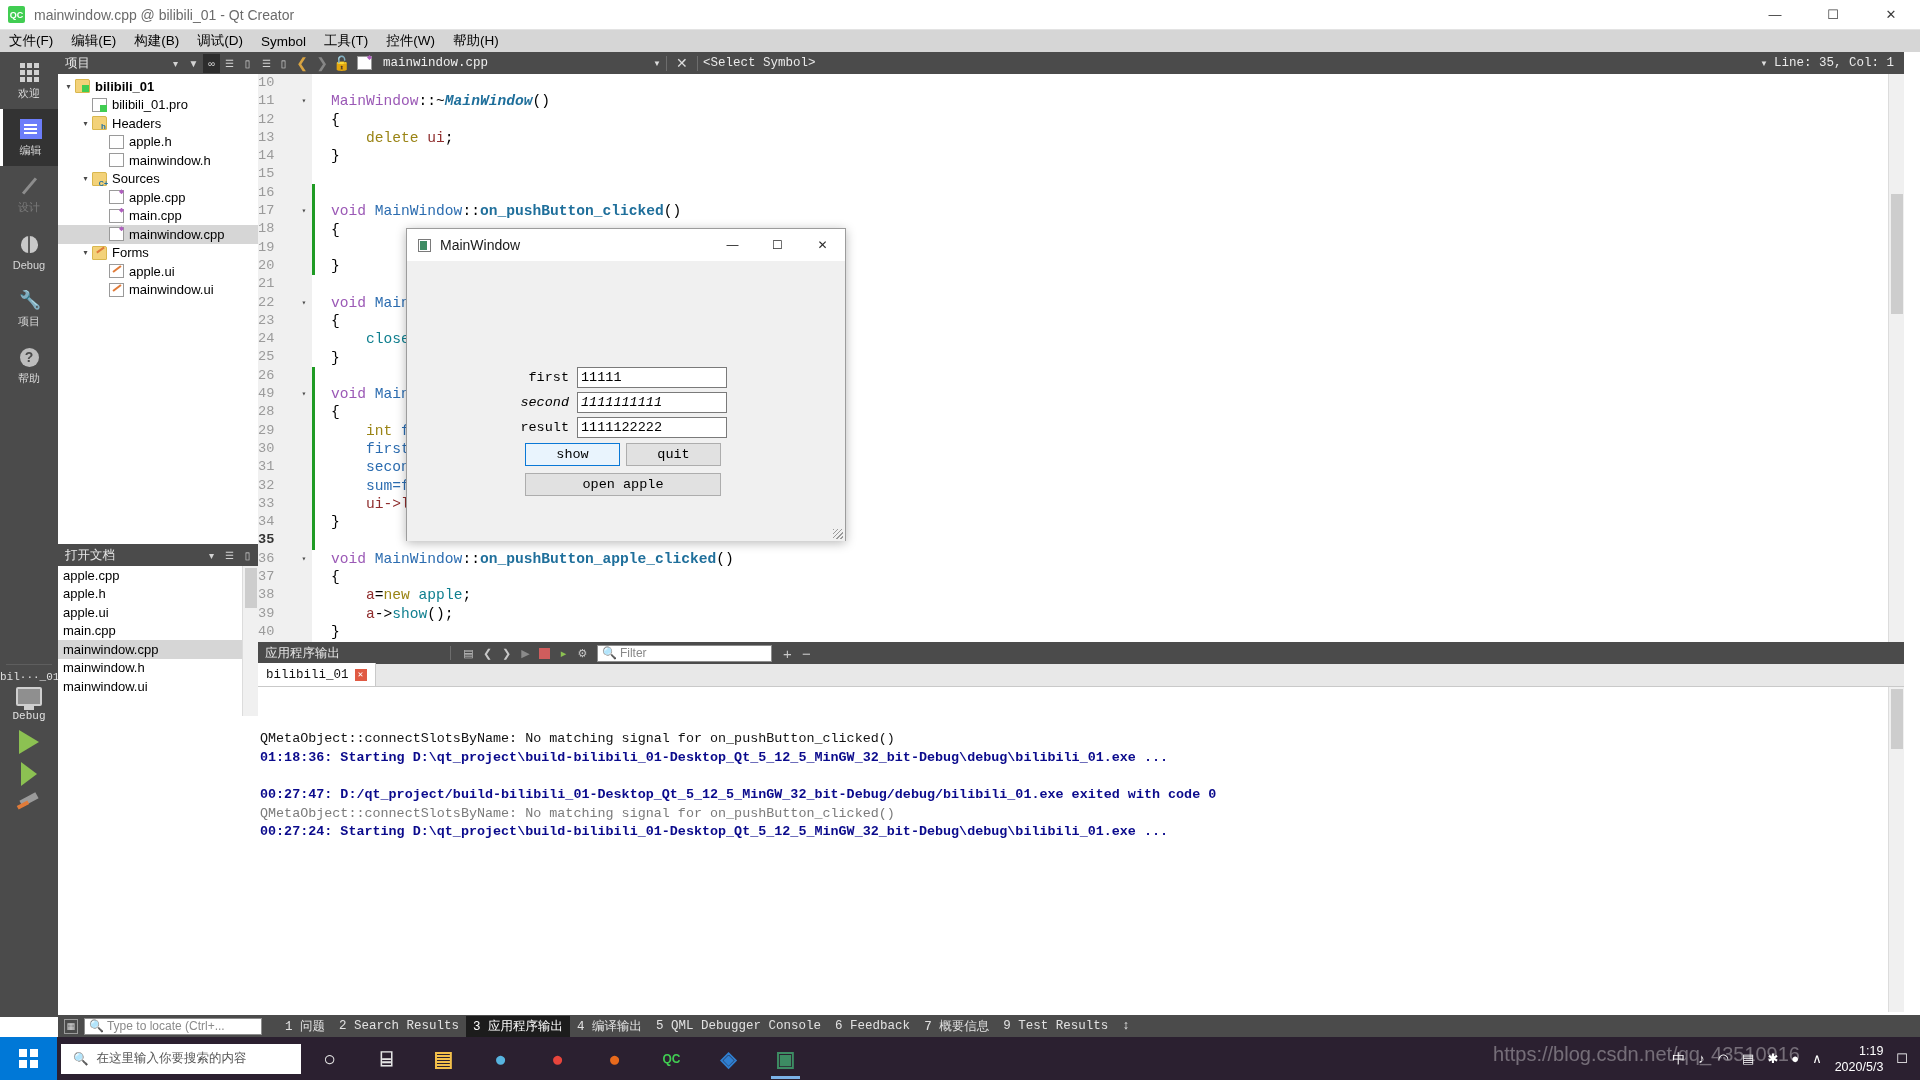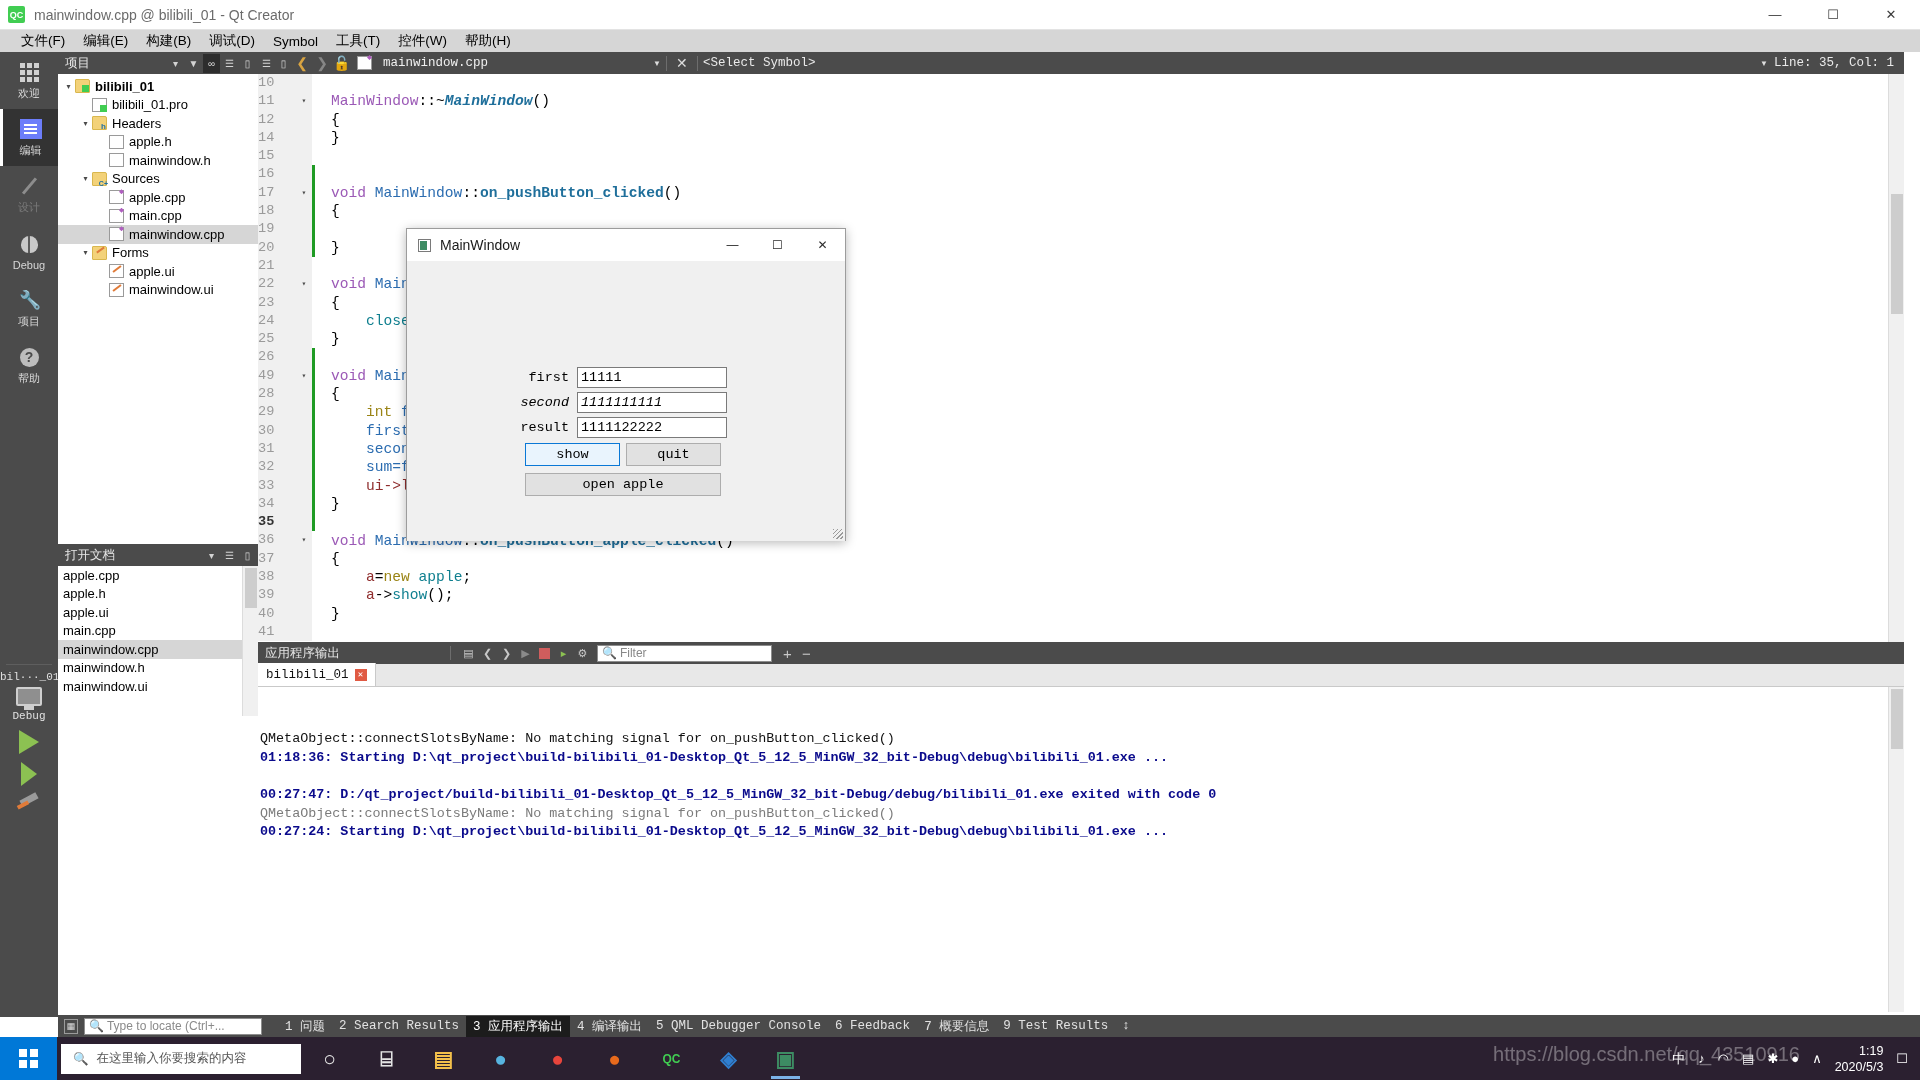--- a/index.html
+++ b/index.html
@@ -13,21 +13,21 @@
   .qt-logo { width:17px; height:17px; margin-left:8px; background:#41cd52;
     border-radius:2px; color:#fff; font-size:9px; font-weight:bold;
     display:flex; align-items:center; justify-content:center; font-family:"Liberation Sans",sans-serif;}
   .title-text { margin-left:9px; font-size:14px; color:#6b6b6b; }
   .winbtns { margin-left:auto; display:flex; height:30px; }
   .winbtn { width:58px; height:30px; display:flex; align-items:center; justify-content:center;
     font-size:13px; color:#3b3b3b; }
 
   
   .menubar { position:absolute; left:0; top:30px; width:1920px; height:22px;
-    background:#d6d6d6; display:flex; align-items:center; padding-left:12px; }
+    background:#d6d6d6; display:flex; align-items:center; padding-left:0; }
   .menuitem { font-size:13.5px; color:#000; padding:1px 9px; white-space:nowrap; }
 
   
   .modebar { position:absolute; left:0; top:52px; width:58px; height:965px; background:#4b4b4b; }
   .mode { width:58px; height:57px; display:flex; flex-direction:column;
     align-items:center; justify-content:center; gap:2px; }
   .mode.active { background:#333333; border-left:3px solid #ffffff; }
   .mode .glyph { height:24px; display:flex; align-items:center; justify-content:center; }
   .mode .lbl { font-size:11px; color:#d7d7d7; font-family:"Liberation Sans", sans-serif;}
   .mode.dim .lbl { color:#7a7a7a; }
@@ -390,20 +390,21 @@
       <span class="nav">✕</span>
       <span class="edbarsep"></span>
       <span class="selsym">&lt;Select Symbol&gt;</span>
       <span style="margin-left:auto;font-size:8px;padding-right:6px;">▼</span>
       <span class="selsym" style="margin-left:0;margin-right:10px;">Line: 35, Col: 1</span>
     </div>
     <div class="codearea" id="codearea">
         <div class="crow"><span class="gut">10</span><span class="foldcol"></span><span class="chgbar"></span><span class="ctext"></span></div>
         <div class="crow"><span class="gut">11</span><span class="foldcol">▾</span><span class="chgbar"></span><span class="ctext"><span class="k-type">MainWindow</span><span class="k-pl">::~</span><span class="k-it">MainWindow</span><span class="k-pl">()</span></span></div>
         <div class="crow"><span class="gut">12</span><span class="foldcol"></span><span class="chgbar"></span><span class="ctext"><span class="k-pl">{</span></span></div>
+        <div class="crow"><span class="gut">13</span><span class="foldcol"></span><span class="chgbar"></span><span class="ctext"><span class="k-pl">    </span><span class="k-kw">delete</span><span class="k-pl"> </span><span class="k-var">ui</span><span class="k-pl">;</span></span></div>
         <div class="crow"><span class="gut">14</span><span class="foldcol"></span><span class="chgbar"></span><span class="ctext"><span class="k-pl">}</span></span></div>
         <div class="crow"><span class="gut">15</span><span class="foldcol"></span><span class="chgbar"></span><span class="ctext"></span></div>
         <div class="crow"><span class="gut">16</span><span class="foldcol"></span><span class="chgbar on"></span><span class="ctext"></span></div>
         <div class="crow"><span class="gut">17</span><span class="foldcol">▾</span><span class="chgbar on"></span><span class="ctext"><span class="k-type">void</span><span class="k-blue"> MainWindow</span><span class="k-pl">::</span><span class="k-fn">on_pushButton_clicked</span><span class="k-pl">()</span></span></div>
         <div class="crow"><span class="gut">18</span><span class="foldcol"></span><span class="chgbar on"></span><span class="ctext"><span class="k-pl">{</span></span></div>
         <div class="crow"><span class="gut">19</span><span class="foldcol"></span><span class="chgbar on"></span><span class="ctext"></span></div>
         <div class="crow"><span class="gut">20</span><span class="foldcol"></span><span class="chgbar on"></span><span class="ctext"><span class="k-pl">}</span></span></div>
         <div class="crow"><span class="gut">21</span><span class="foldcol"></span><span class="chgbar"></span><span class="ctext"></span></div>
         <div class="crow"><span class="gut">22</span><span class="foldcol">▾</span><span class="chgbar"></span><span class="ctext"><span class="k-type">void</span><span class="k-blue"> MainWi</span></span></div>
         <div class="crow"><span class="gut">23</span><span class="foldcol"></span><span class="chgbar"></span><span class="ctext"><span class="k-pl">{</span></span></div>

